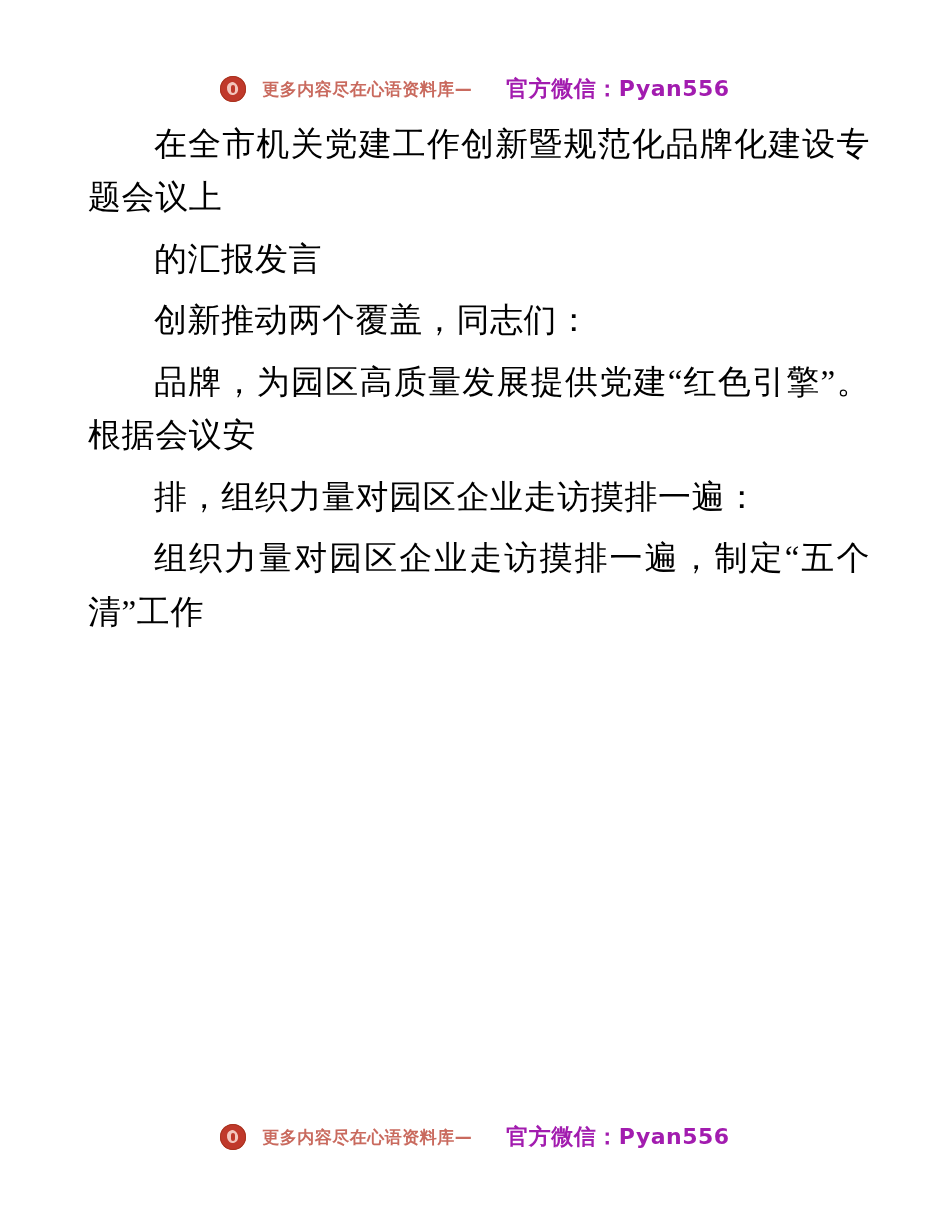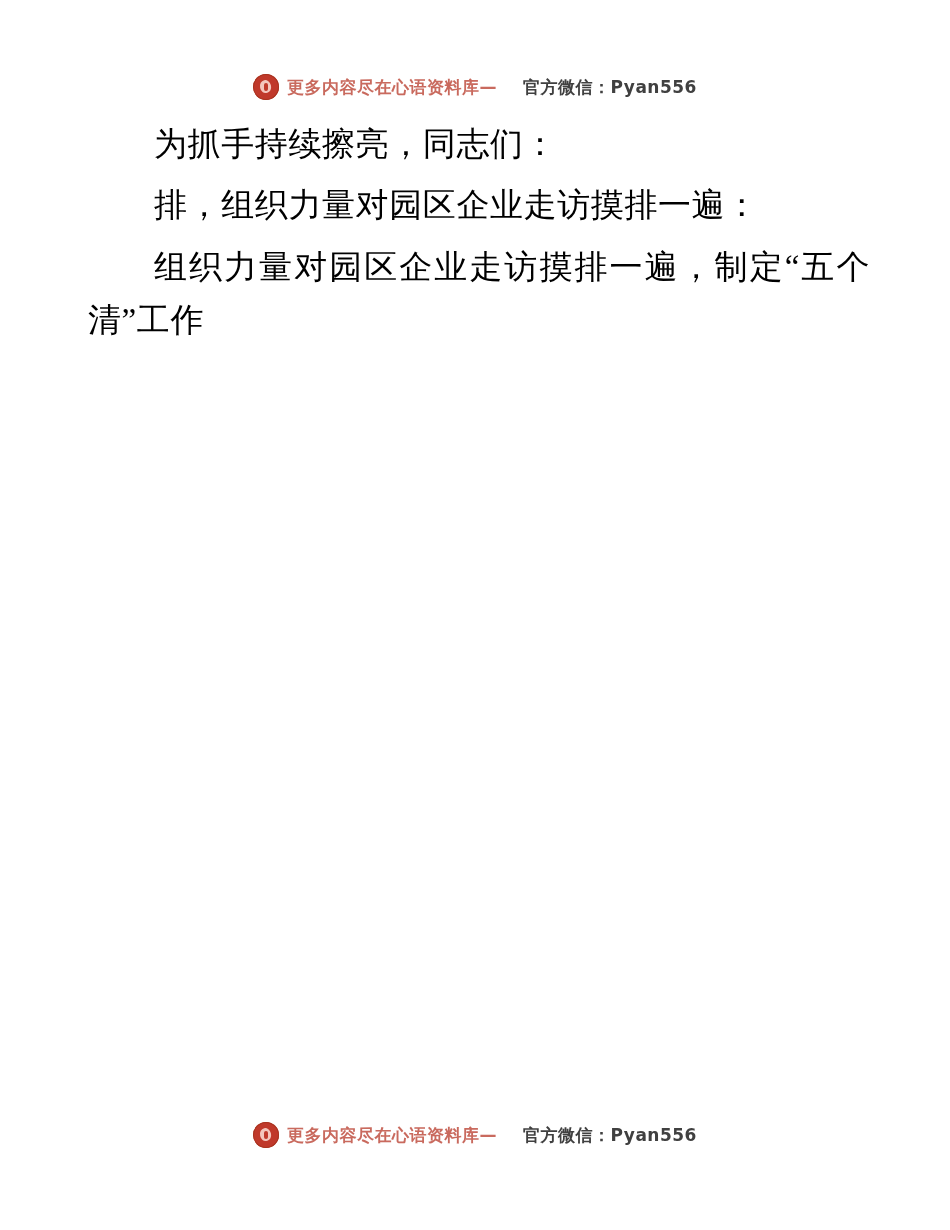--- a/index.html
+++ b/index.html
@@ -22,21 +22,21 @@
   }
 
   
   .watermark {
     position: absolute;
     left: 0;
     width: 950px;
     display: flex;
     align-items: center;
     justify-content: center;
-    gap: 8px;
+    gap: 16px;
     white-space: nowrap;
   }
   .watermark.top { top: 74px; }
   .watermark.bottom { top: 1122px; }
 
   .wm-badge {
     width: 26px;
     height: 26px;
     border-radius: 50%;
     background: #c0392b;
@@ -67,24 +67,24 @@
   }
   .wm-text {
     font-family: "DejaVu Sans", "Liberation Sans", sans-serif;
     font-size: 17px;
     font-weight: bold;
     letter-spacing: 0.5px;
     color: #c96a5e;
   }
   .wm-text-2 {
     font-family: "DejaVu Sans", "Liberation Sans", sans-serif;
-    font-size: 17px;
+    font-size: 22px;
     font-weight: bold;
     letter-spacing: 0.5px;
-    color: #404040;
+    color: #a21caf;
     margin-left: 18px;
   }
 
   
   .doc {
     position: absolute;
     left: 88px;
     top: 118px;
     width: 782px;
   }
@@ -104,21 +104,24 @@
 
 <div class="page">
 
   <div class="watermark top">
     <span class="wm-badge"></span>
     <span class="wm-text">更多内容尽在心语资料库—</span>
     <span class="wm-text-2">官方微信：Pyan556</span>
   </div>
 
   <div class="doc">
-    <p class="para">为抓手持续擦亮，同志们：</p>
+    <p class="para">在全市机关党建工作创新暨规范化品牌化建设专题会议上</p>
+    <p class="para">的汇报发言</p>
+    <p class="para">创新推动两个覆盖，同志们：</p>
+    <p class="para">品牌，为园区高质量发展提供党建“红色引擎”。根据会议安</p>
     <p class="para">排，组织力量对园区企业走访摸排一遍：</p>
     <p class="para">组织力量对园区企业走访摸排一遍，制定“五个清”工作</p>
   </div>
 
   <div class="watermark bottom">
     <span class="wm-badge"></span>
     <span class="wm-text">更多内容尽在心语资料库—</span>
     <span class="wm-text-2">官方微信：Pyan556</span>
   </div>
 

